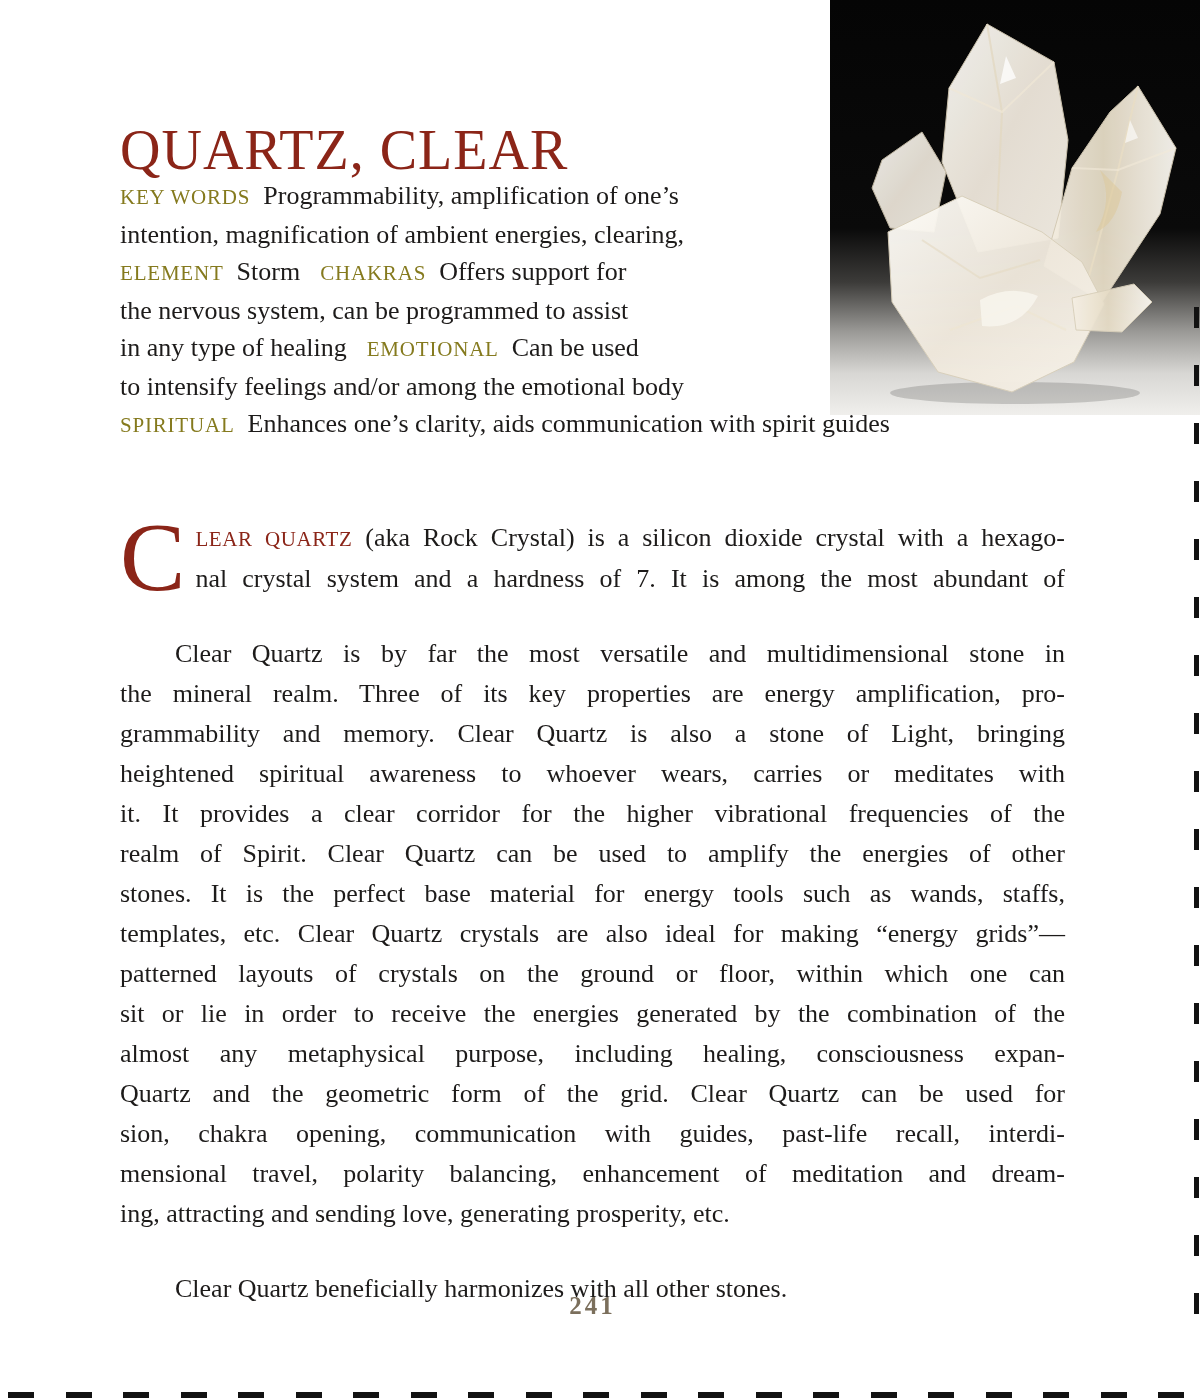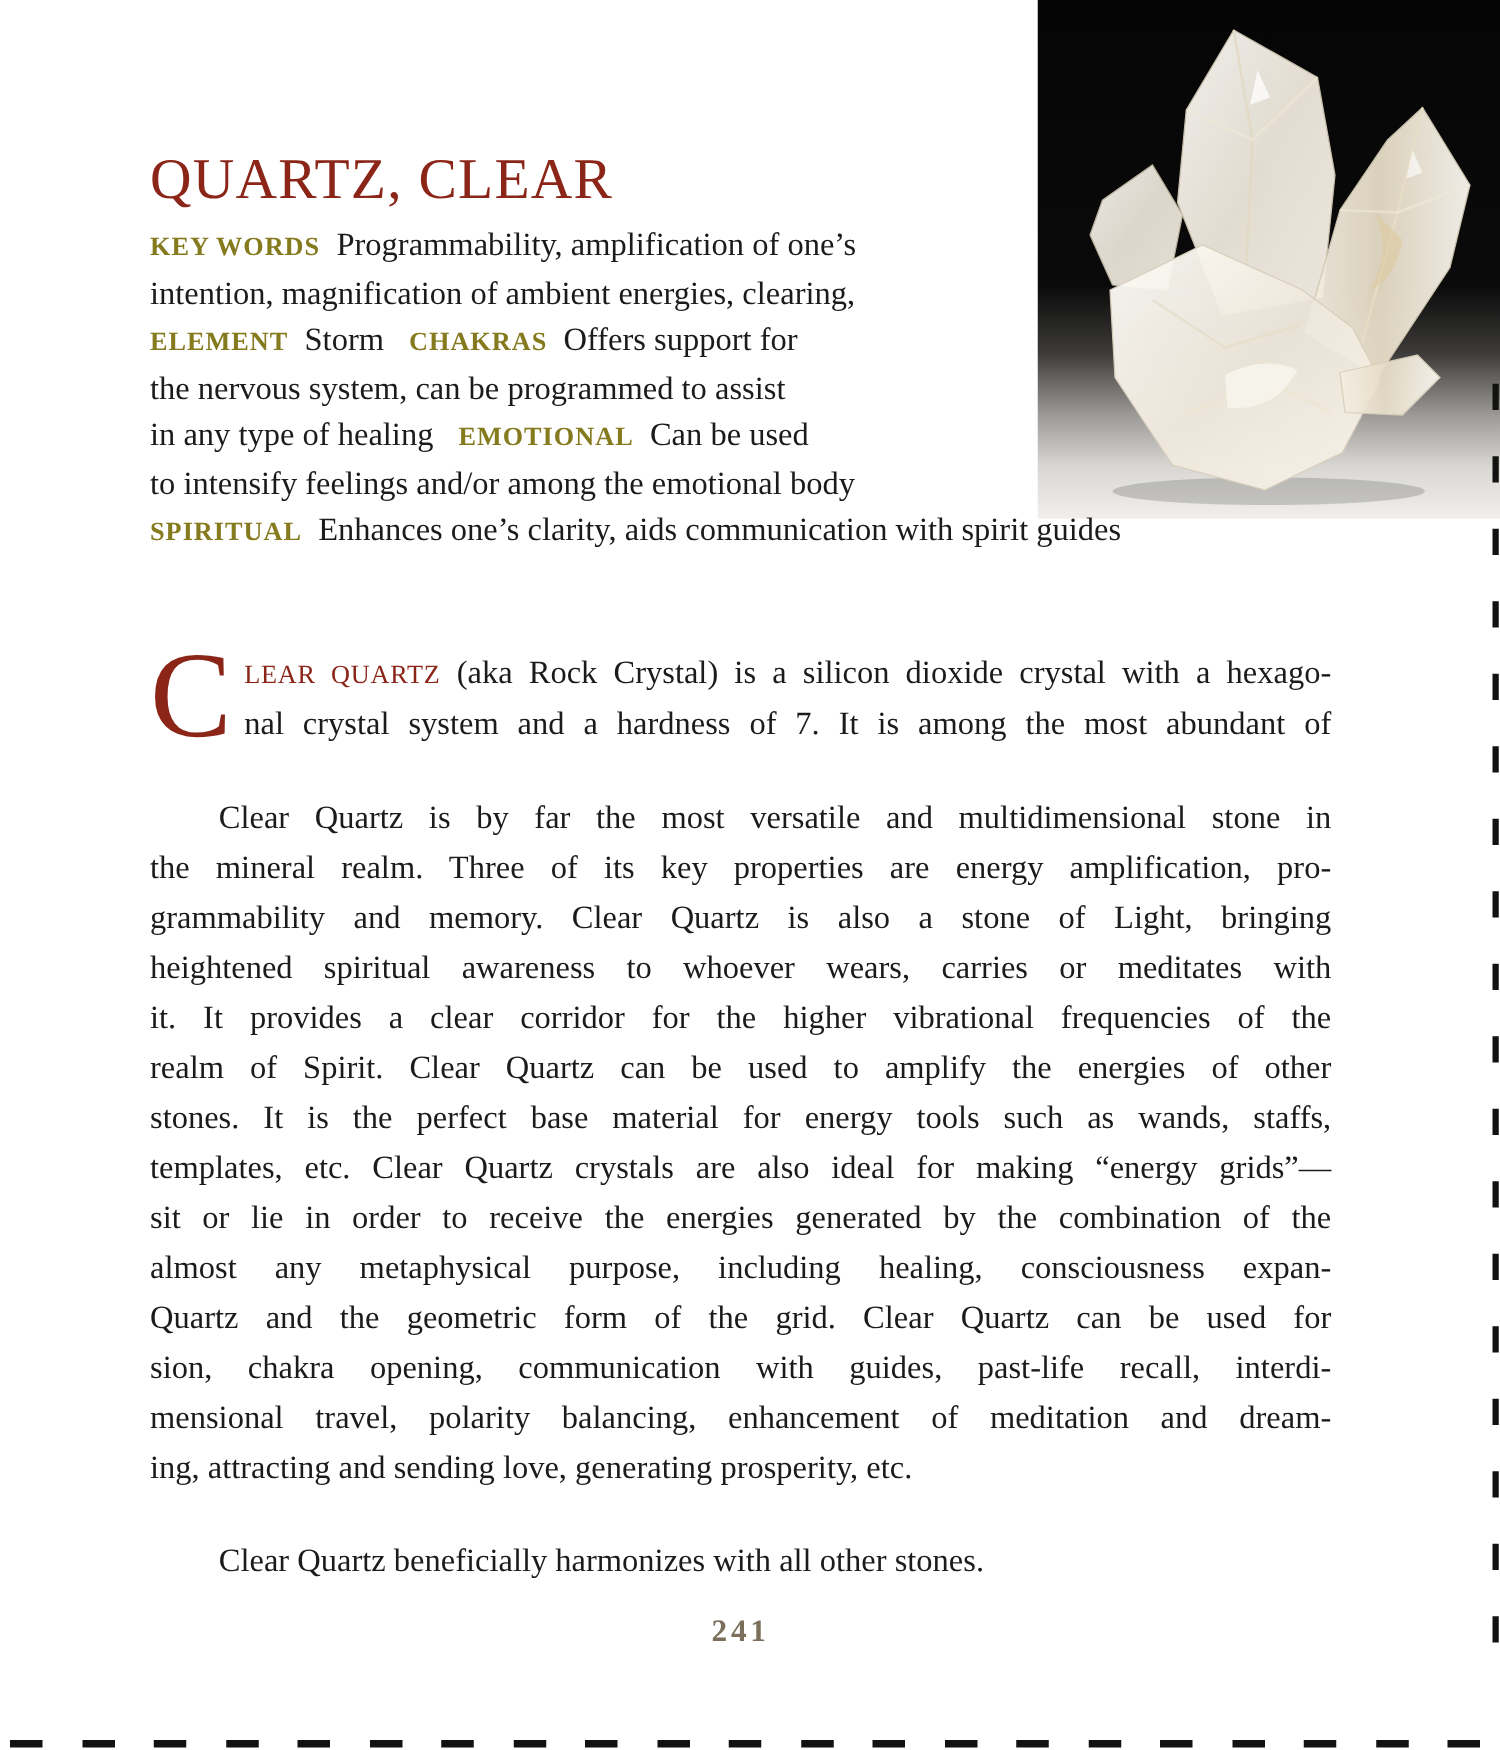--- a/index.html
+++ b/index.html
@@ -10,27 +10,27 @@
   }
   html,body{margin:0;padding:0;}
   body{
     width:1200px;height:1400px;position:relative;overflow:hidden;
     background:#ffffff;color:var(--ink);
     font-family:"Liberation Serif", serif;
   }
   
   .title{
     position:absolute;left:120px;top:86px;
-    font-size:46px;line-height:52px;letter-spacing:1px;
+    font-size:56px;line-height:52px;letter-spacing:1px;
     color:var(--red);font-weight:normal;
   }
   
   .keywords{position:absolute;left:120px;top:177px;width:980px;}
   .kw-line{white-space:nowrap;font-size:26px;line-height:37px;color:var(--ink);}
-  .kw-label{font-weight:bold;color:var(--olive);font-size:21px;letter-spacing:0.8px;margin-right:13px;}
+  .kw-label{font-weight:normal;color:var(--olive);font-size:21px;letter-spacing:0.8px;margin-right:13px;}
   .kw-text + .kw-label{margin-left:20px;}
   
   .bodytext{position:absolute;left:120px;top:518px;width:945px;}
   .paragraph{overflow:visible;}
   .dropcap{
     float:left;color:var(--red);
     font-size:98px;line-height:74px;height:80px;
     margin:2px 10px 0 0;
   }
   .body-line{
@@ -126,20 +126,21 @@
     </div>
     <div class="paragraph">
       <div class="body-line indent"><span class="kw-text">Clear Quartz is by far the most versatile and multidimensional stone in</span></div>
       <div class="body-line"><span class="kw-text">the mineral realm. Three of its key properties are energy amplification, pro-</span></div>
       <div class="body-line"><span class="kw-text">grammability and memory. Clear Quartz is also a stone of Light, bringing</span></div>
       <div class="body-line"><span class="kw-text">heightened spiritual awareness to whoever wears, carries or meditates with</span></div>
       <div class="body-line"><span class="kw-text">it. It provides a clear corridor for the higher vibrational frequencies of the</span></div>
       <div class="body-line"><span class="kw-text">realm of Spirit. Clear Quartz can be used to amplify the energies of other</span></div>
       <div class="body-line"><span class="kw-text">stones. It is the perfect base material for energy tools such as wands, staffs,</span></div>
       <div class="body-line"><span class="kw-text">templates, etc. Clear Quartz crystals are also ideal for making “energy grids”—</span></div>
+      <div class="body-line"><span class="kw-text">patterned layouts of crystals on the ground or floor, within which one can</span></div>
       <div class="body-line"><span class="kw-text">sit or lie in order to receive the energies generated by the combination of the</span></div>
       <div class="body-line"><span class="kw-text">almost any metaphysical purpose, including healing, consciousness expan-</span></div>
       <div class="body-line"><span class="kw-text">Quartz and the geometric form of the grid. Clear Quartz can be used for</span></div>
       <div class="body-line"><span class="kw-text">sion, chakra opening, communication with guides, past-life recall, interdi-</span></div>
       <div class="body-line"><span class="kw-text">mensional travel, polarity balancing, enhancement of meditation and dream-</span></div>
       <div class="body-line last"><span class="kw-text">ing, attracting and sending love, generating prosperity, etc.</span></div>
     </div>
     <div class="paragraph">
       <div class="body-line last indent"><span class="kw-text">Clear Quartz beneficially harmonizes with all other stones.</span></div>
     </div>

